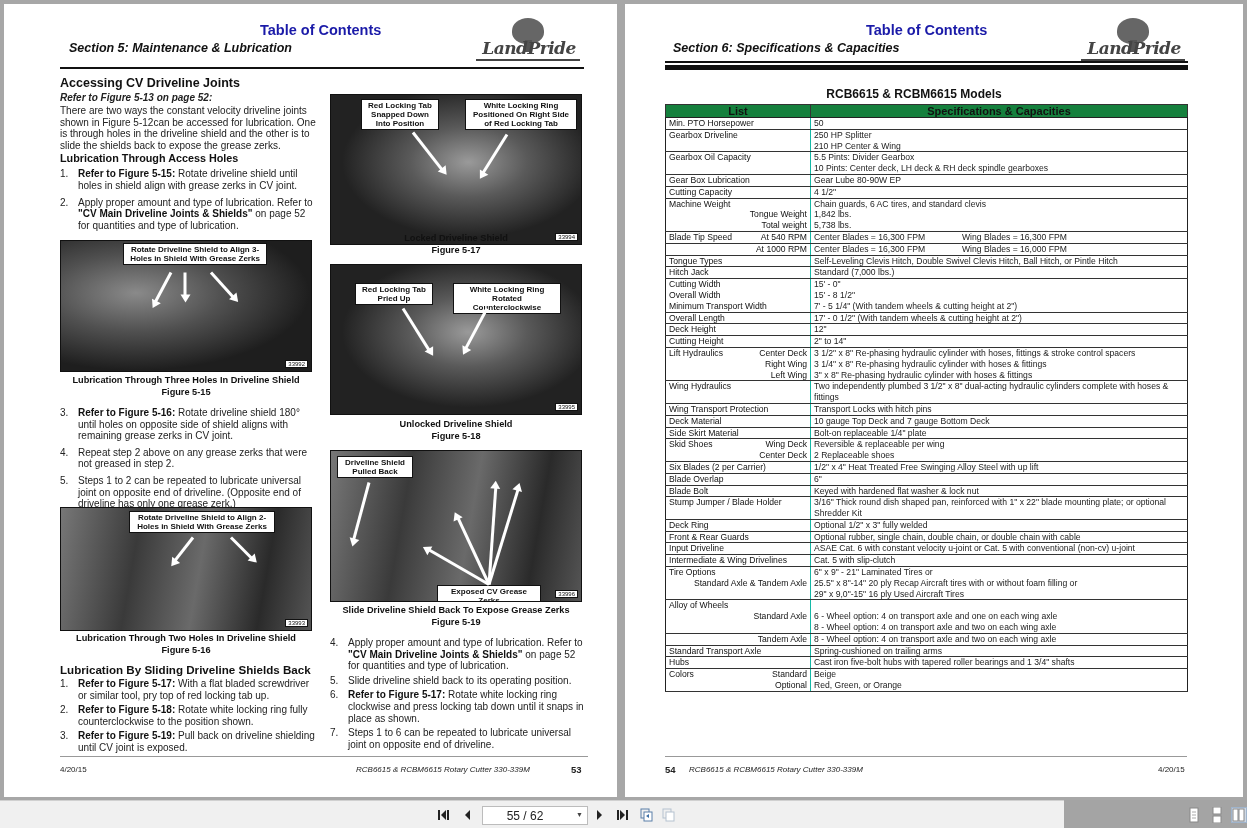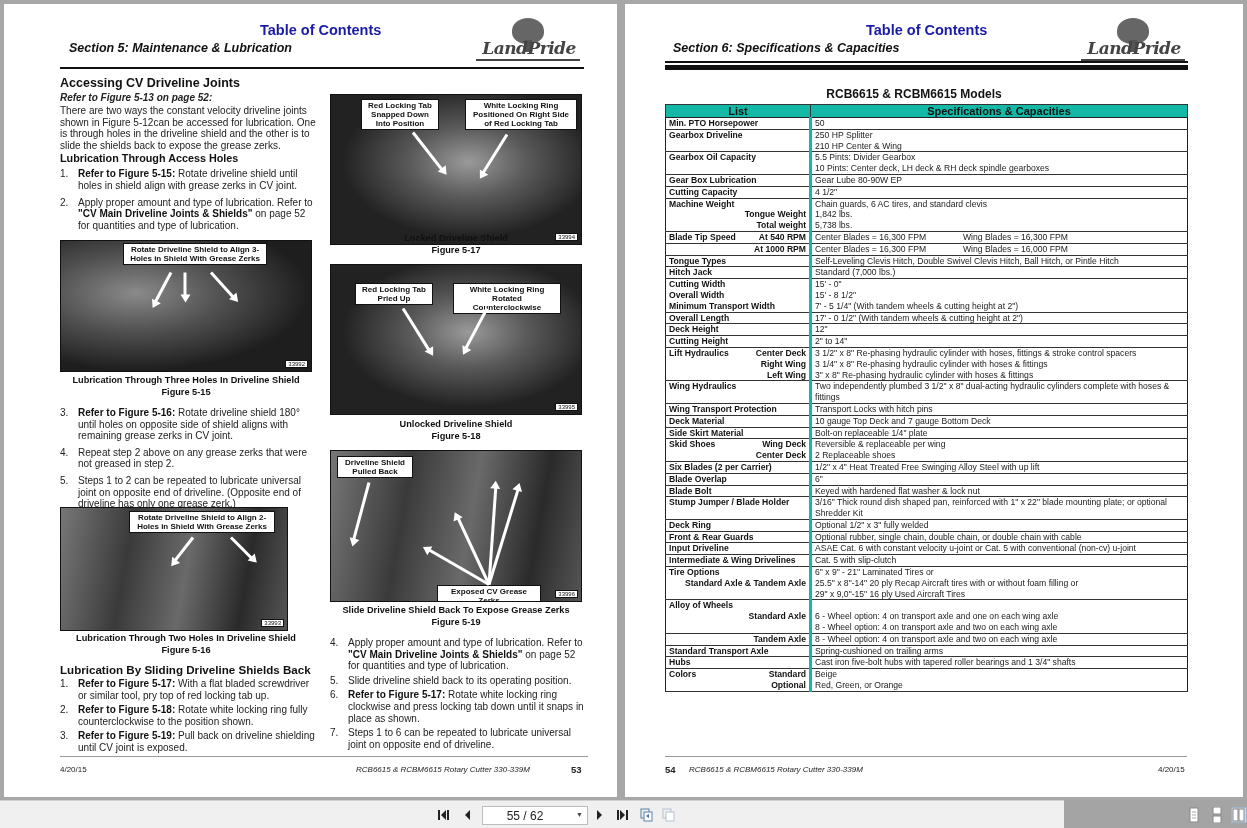--- a/index.html
+++ b/index.html
@@ -44,23 +44,23 @@
   .caption { position: absolute; text-align: center; font-size: 9.2px; font-weight: bold; line-height: 11.5px; color: #111; }
 
   .footer-rule { position: absolute; height: 1px; background: #999; }
   .footer { position: absolute; font-size: 8px; color: #222; }
   .footer.doc { font-style: italic; }
   .footer.pnum { font-weight: bold; font-size: 9.5px; }
 
   
   .models-title { position: absolute; top: 83px; left: 0; width: 618px; text-align: center; font-size: 12px; font-weight: bold; color: #111; padding-left: 40px; }
   table.spec { position: absolute; left: 40px; top: 100px; width: 523px; border-collapse: collapse; font-size: 8.6px; line-height: 10.8px; border: 1.5px solid #222; }
-  table.spec th { font-size: 11px; font-weight: bold; border: 1px solid #333; border-bottom: 1.5px solid #222; padding: 0; height: 13px; background: #14b8a6; }
+  table.spec th { font-size: 11px; font-weight: bold; border: 1px solid #333; border-bottom: 1.5px solid #222; padding: 0; height: 13px; background: #15803d; }
   table.spec td { border-top: 1px solid #333; border-bottom: 1px solid #333; padding: 0 3px; vertical-align: top; }
-  table.spec td.lbl { width: 145px; font-weight: bold; color: #111; border-right: 3px solid #14b8a6; }
+  table.spec td.lbl { width: 145px; font-weight: normal; color: #111; border-right: 1px solid #14b8a6; }
   table.spec td.val { color: #222; }
   .lblrow { display: flex; justify-content: space-between; }
   .sub-right { text-align: right; display: block; }
 
   
   .toolbar { position: absolute; left: 0; top: 800px; width: 1064px; height: 28px; background: #f0f0f0; border-top: 1px solid #d0d0d0; }
   .tb-btn { position: absolute; top: 7px; width: 14px; height: 14px; display: flex; align-items: center; justify-content: center; }
   .page-box { position: absolute; left: 482px; top: 5px; width: 106px; height: 19px; background: #fff; border: 1px solid #bcbcbc; font-size: 12px; color: #222; }
   .page-box .val { position: absolute; left: 0; width: 84px; text-align: center; top: 2px; }
   .page-box .dd { position: absolute; right: 4px; top: 4px; font-size: 7px; color: #444; }
@@ -107,21 +107,21 @@
     </div>
 
     <div class="col" style="left:56px; top:400px; width:256px;">
       <ol class="steps">
         <li><span class="num">3.</span><b>Refer to Figure 5-16:</b><span> Rotate driveline shield 180° until holes on opposite side of shield aligns with remaining grease zerks in CV joint.</span></li>
         <li><span class="num">4.</span><span>Repeat step 2 above on any grease zerks that were not greased in step 2.</span></li>
         <li><span class="num">5.</span><span>Steps 1 to 2 can be repeated to lubricate universal joint on opposite end of driveline. (Opposite end of driveline has only one grease zerk.)</span></li>
       </ol>
     </div>
 
-    <div class="figure" style="left:56px; top:503px; width:228px; height:124px;">
+    <div class="figure" style="left:56px; top:503px; width:252px; height:124px;">
       <div class="photo c"></div>
       <div class="callout" style="left:68px; top:3px; width:146px;">Rotate Driveline Shield to Align 2-Holes in Shield With Grease Zerks</div>
       <div class="arrow" style="left:132px; top:28px; width:30px; transform:rotate(128deg);"></div>
       <div class="arrow" style="left:170px; top:28px; width:30px; transform:rotate(45deg);"></div>
       <div class="fignum">33993</div>
     </div>
     <div class="caption" style="left:56px; top:629px; width:252px;">
       <div>Lubrication Through Two Holes In Driveline Shield</div>
       <div>Figure 5-16</div>
     </div>

